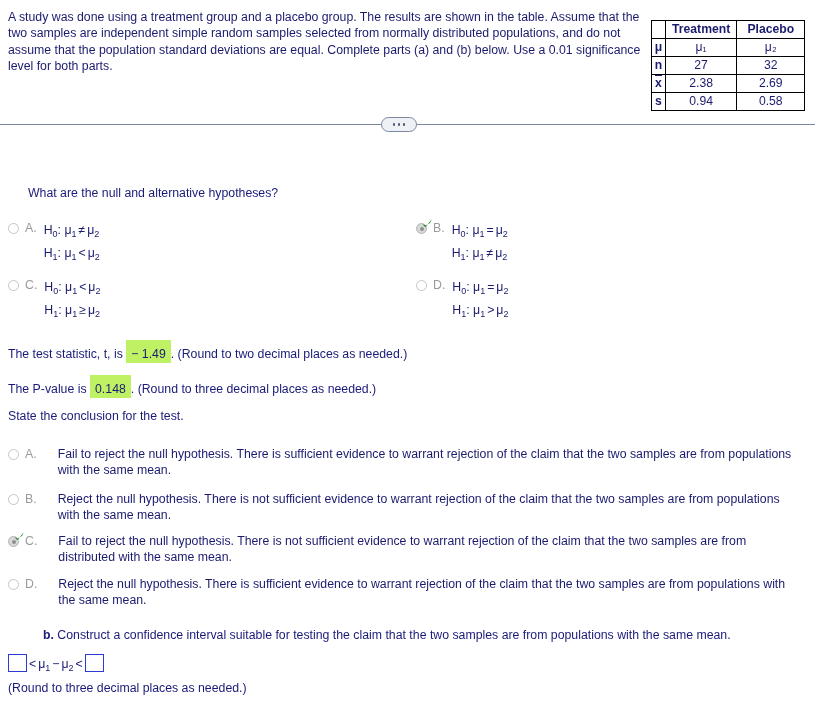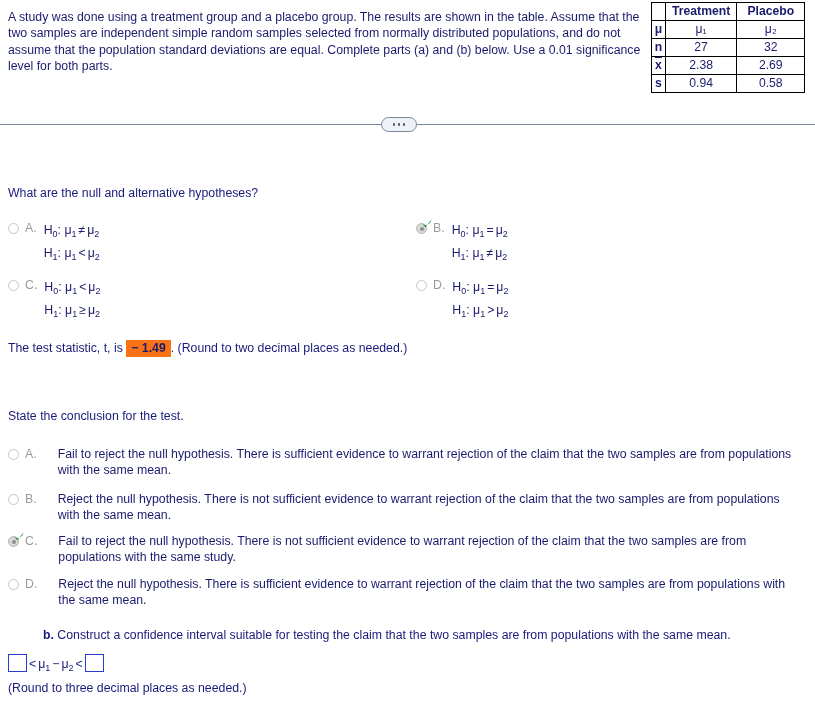--- a/index.html
+++ b/index.html
@@ -26,21 +26,21 @@
     top: 9px;
     width: 640px;
     line-height: 16.3px;
     color: #1b1b6e;
   }
 
   
   .stat-table-wrap {
     position: absolute;
     left: 651px;
-    top: 2px;
+    top: 20px;
   }
   table.stat-table {
     border-collapse: collapse;
     font-size: 12.2px;
     color: #1b1b6e;
   }
   table.stat-table td, table.stat-table th {
     border: 1px solid #000000;
     padding: 1px 6px;
     text-align: center;
@@ -167,26 +167,25 @@
   .copt .opt-body {
     width: 745px;
     line-height: 15.6px;
     margin-left: 21px;
   }
   .copt .opt-letter { margin-left: 6px; }
 
   
   .ansbox {
     display: inline-block;
-    background: #f97316;
-    padding: 1px 5px 2px 5px;
+    background: #bef264;
+    padding: 7px 5px 2px 5px;
     color: #1b1b6e;
     line-height: 14px;
     cursor: text;
-    font-weight: bold;
   }
   .inputbox {
     display: inline-block;
     width: 19px;
     height: 18px;
     border: 1px solid #2b3ad0;
     background: #ffffff;
     vertical-align: -4px;
     cursor: text;
   }
@@ -233,21 +232,21 @@
   </div>
 
   <div class="divider"></div>
   <div class="divider-pill">
     <i></i>
     <i></i>
     <i></i>
   </div>
 
 
-  <div class="line" style="top:185px;">What are the null and alternative hypotheses?</div>
+  <div class="line" style="top:185px;margin-left:20px;">What are the null and alternative hypotheses?</div>
 
   <div class="opt" style="left:8px; top:221px;">
     <span class="radio"></span>
     <span class="opt-letter">A.</span>
     <span class="opt-body">
       <div class="math">
         <span>H</span><span class="sub">0</span>:
         <span>μ</span><span class="sub">1</span><span class="rel">≠</span><span>μ</span><span class="sub">2</span>
       </div>
       <div class="math">
@@ -303,20 +302,24 @@
         <span>μ</span><span class="sub">1</span><span class="rel">&gt;</span><span>μ</span><span class="sub">2</span>
       </div>
     </span>
   </div>
 
   <div class="line nowrap" style="top:340px;">
     <span>The test statistic, t, is</span>
     <span class="ansbox">− 1.49</span><span>. (Round to two decimal places as needed.)</span>
   </div>
 
+  <div class="line nowrap" style="top:375px;">
+    <span>The P-value is</span>
+    <span class="ansbox">0.148</span><span>. (Round to three decimal places as needed.)</span>
+  </div>
 
   <div class="line" style="top:408px;">State the conclusion for the test.</div>
 
   <div class="opt copt" style="left:8px; top:447px;">
     <span class="radio"></span>
     <span class="opt-letter">A.</span>
     <span class="opt-body">Fail to reject the null hypothesis. There is sufficient evidence to warrant rejection of the claim that the two samples are from populations with the same mean.</span>
   </div>
 
   <div class="opt copt" style="left:8px; top:492px;">
@@ -324,21 +327,21 @@
     <span class="opt-letter">B.</span>
     <span class="opt-body">Reject the null hypothesis. There is not sufficient evidence to warrant rejection of the claim that the two samples are from populations with the same mean.</span>
   </div>
 
   <div class="opt copt" style="left:8px; top:534px;">
     <span class="radio sel"></span>
     <svg class="check" viewBox="0 0 12 12">
       <path d="M1.2 6.0 L4.3 9.3 L10.8 1.3 L9.0 5.0 L4.4 7.4 Z" fill="#1a8a2e"></path>
     </svg>
     <span class="opt-letter">C.</span>
-    <span class="opt-body">Fail to reject the null hypothesis. There is not sufficient evidence to warrant rejection of the claim that the two samples are from populations with the same study.</span>
+    <span class="opt-body">Fail to reject the null hypothesis. There is not sufficient evidence to warrant rejection of the claim that the two samples are from distributed with the same mean.</span>
   </div>
 
   <div class="opt copt" style="left:8px; top:577px;">
     <span class="radio"></span>
     <span class="opt-letter">D.</span>
     <span class="opt-body">Reject the null hypothesis. There is sufficient evidence to warrant rejection of the claim that the two samples are from populations with the same mean.</span>
   </div>
 
   <div class="line" style="top:627px; width:800px;padding-left:35px;">
     <span class="bold">b.</span>

